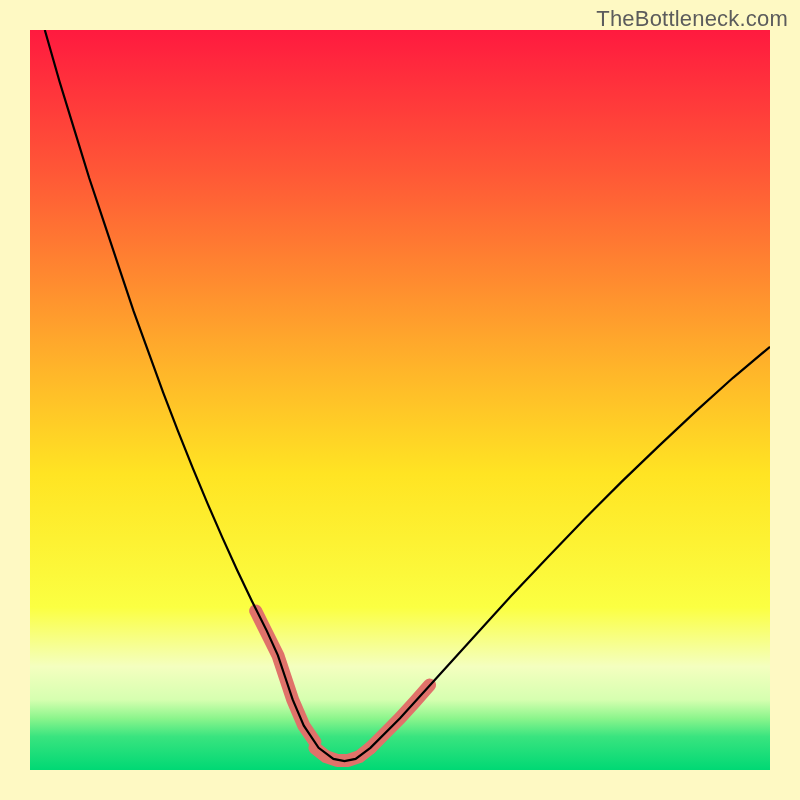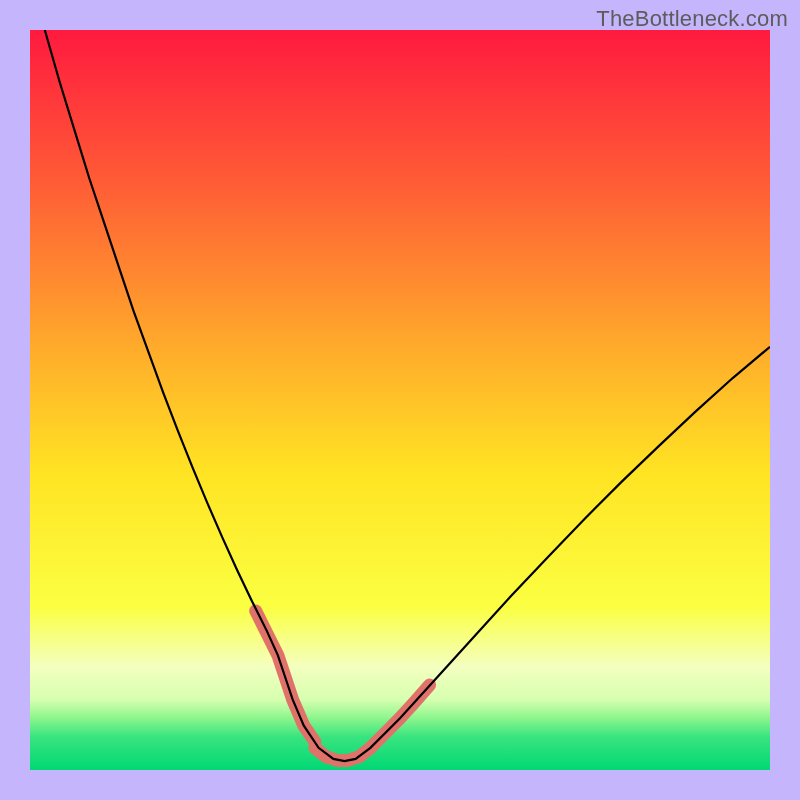--- a/index.html
+++ b/index.html
@@ -8,21 +8,21 @@
     width: 800px;
     height: 800px;
     background: #000000;
     overflow: hidden;
     font-family: Arial, Helvetica, sans-serif;
   }
   .frame {
     position: relative;
     width: 800px;
     height: 800px;
-    background: #c4b5fd;
+    background: #fef9c3;
   }
   .watermark {
     position: absolute;
     top: 6px;
     right: 12px;
     color: #5c5c5c;
     font-size: 22px;
     font-weight: 400;
     letter-spacing: 0.2px;
   }

